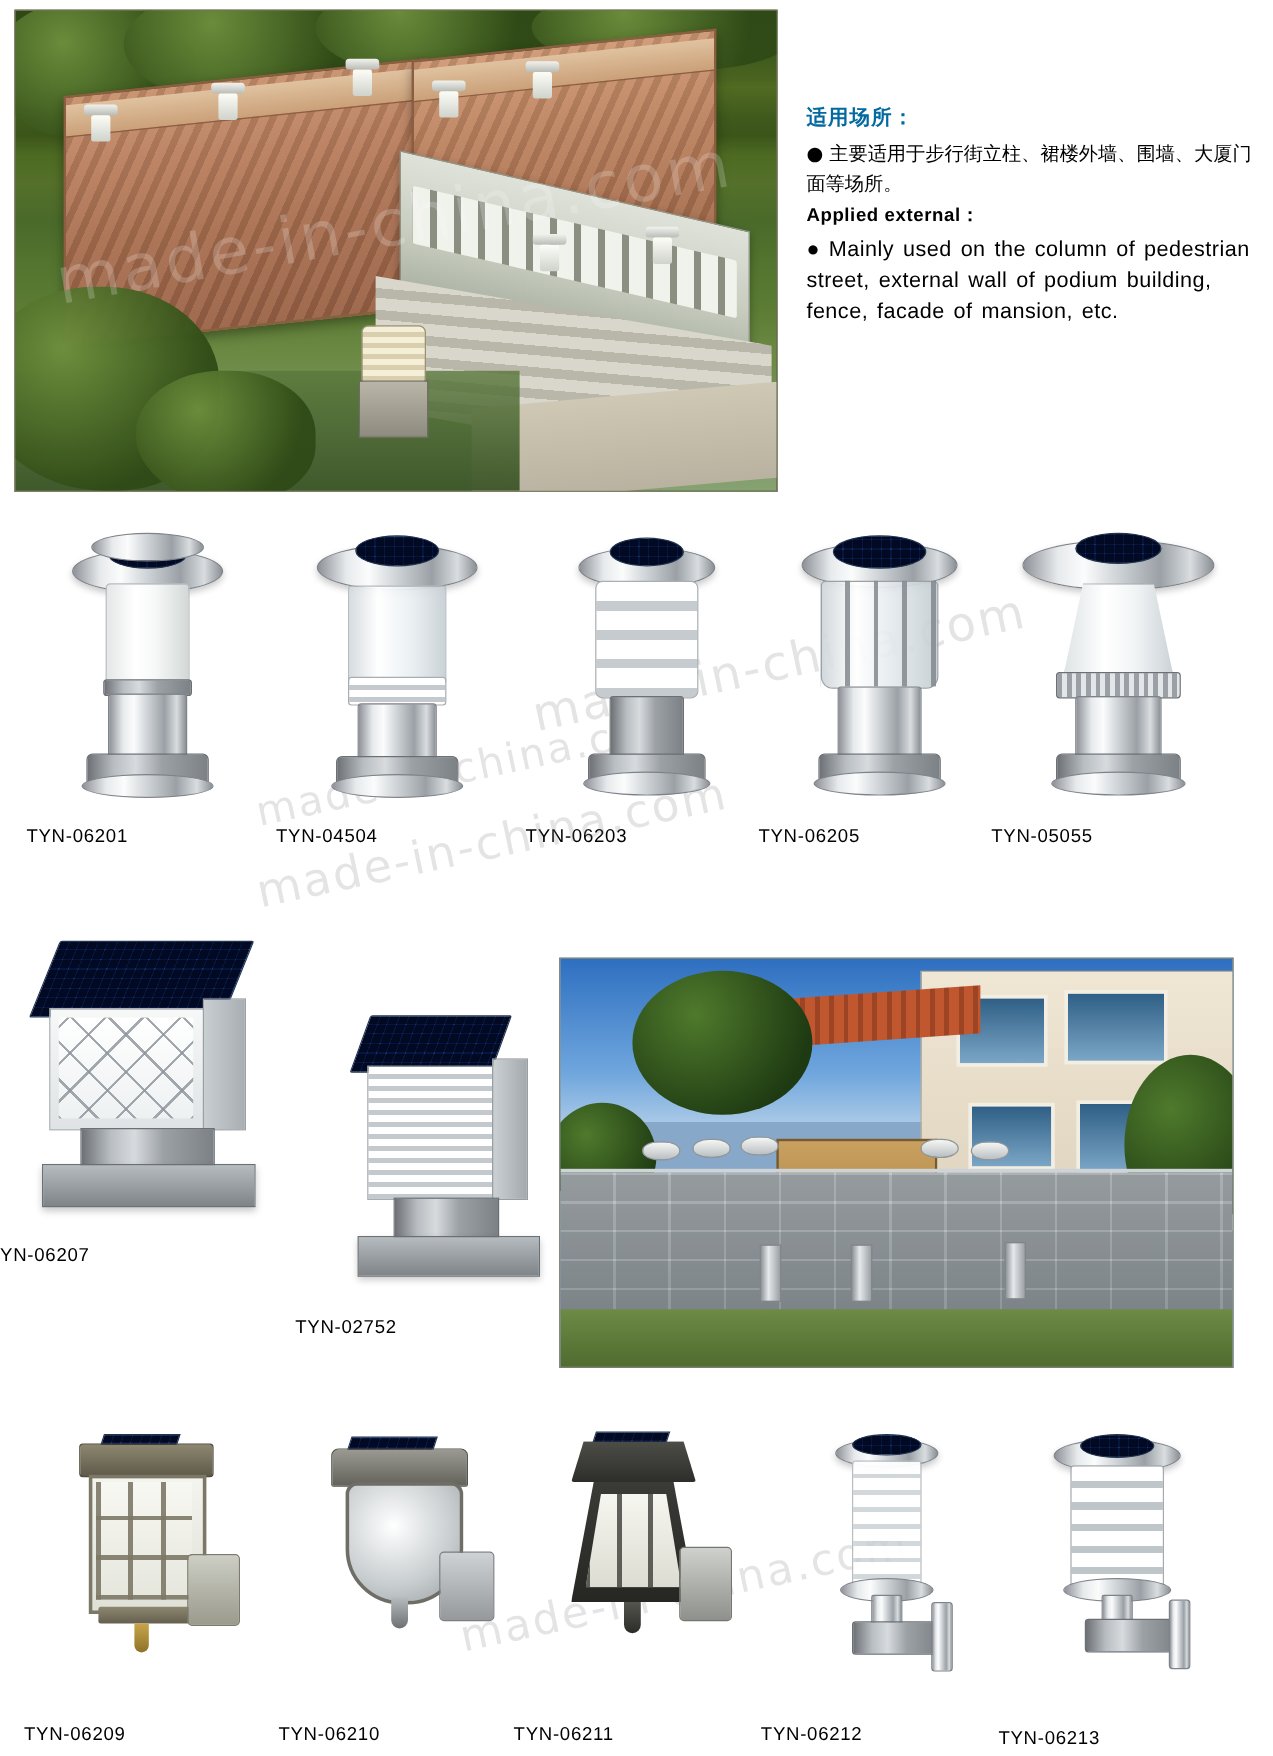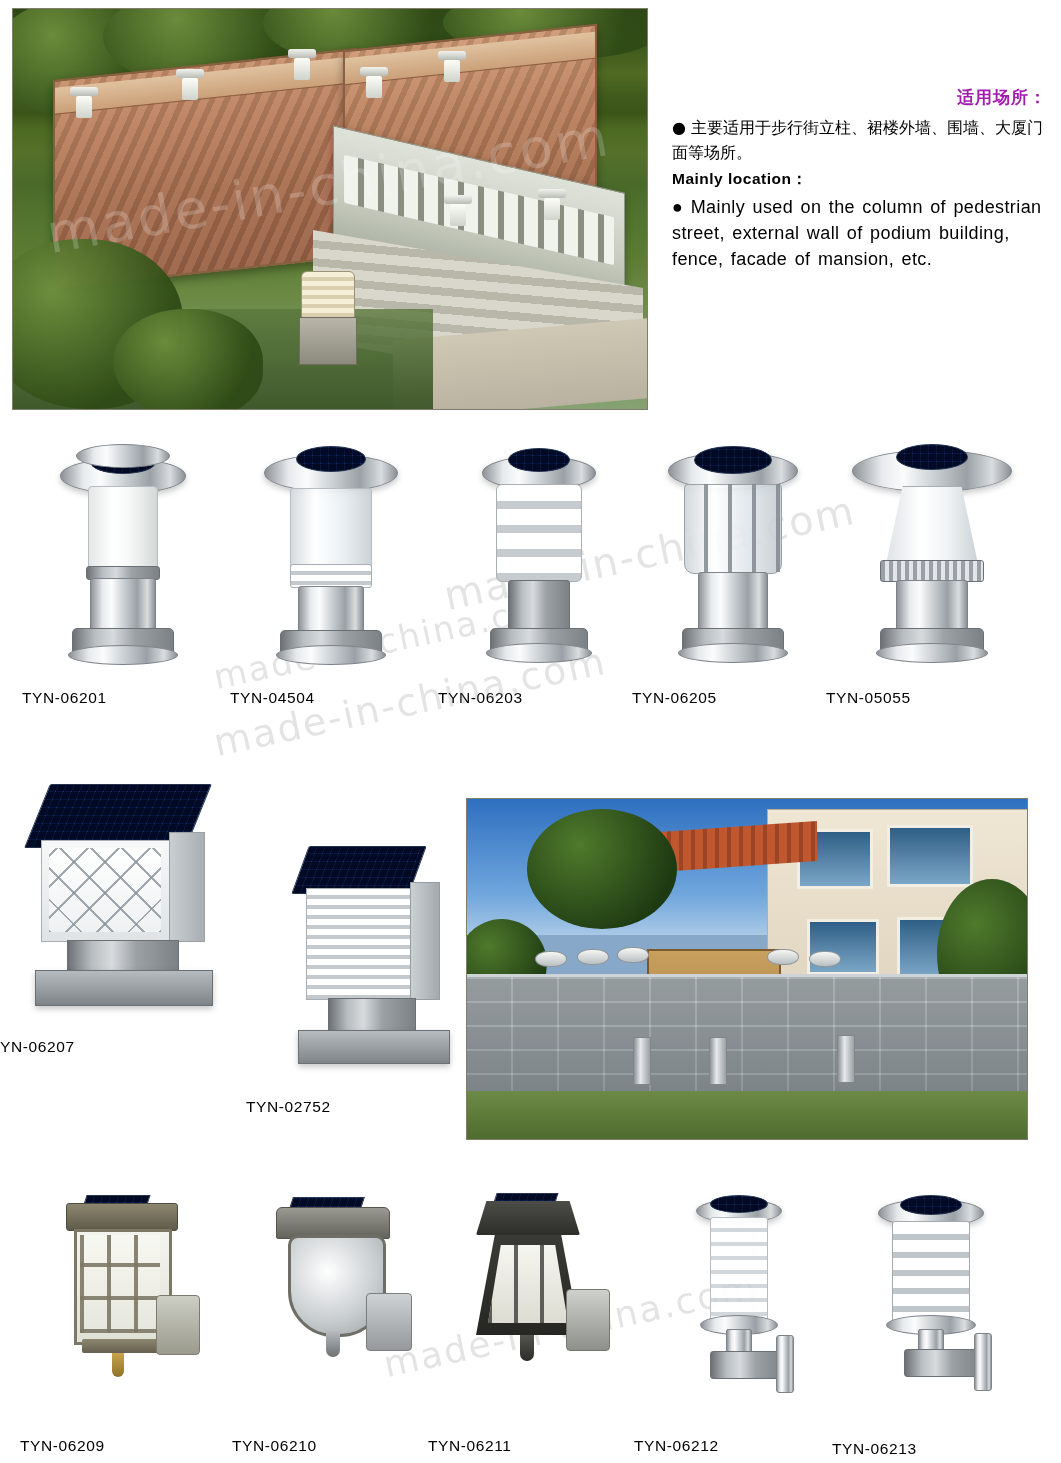--- a/index.html
+++ b/index.html
@@ -142,24 +142,23 @@
 
   .applied-block {
     position: absolute;
     left: 672px; top: 86px;
     width: 375px;
   }
   .cn-title {
     font-family: "DejaVu Sans", sans-serif;
     font-size: 17px;
     font-weight: 700;
-    color: #a21caf;
+    color: #0369a1;
     margin: 0 0 6px 0;
     letter-spacing: 1px;
-    text-align: right;
   }
   .cn-body {
     font-family: "DejaVu Sans", sans-serif;
     font-size: 16px;
     line-height: 25px;
     color: #000;
     margin: 0 0 4px 0;
   }
   .en-title {
     font-family: "Liberation Sans", sans-serif;
@@ -364,21 +363,21 @@
       <div class="head"></div>
       <div class="base"></div>
     </div>
 
     <div class="hero-wm">made-in-china.com</div>
   </div>
 
   <div class="applied-block">
     <div class="cn-title">适用场所：</div>
     <div class="cn-body">● 主要适用于步行街立柱、裙楼外墙、围墙、大厦门面等场所。</div>
-    <div class="en-title">Mainly location：</div>
+    <div class="en-title">Applied external：</div>
     <div class="en-body">● Mainly used on the column of pedestrian street, external wall of podium building, fence, facade of mansion, etc.</div>
   </div>
 </div>
 
 <div class="row row-1">
 
   <div class="wm-diag" style="left:440px; top:90px;">made-in-china.com</div>
   <div class="wm-diag" style="left:210px; top:180px; font-size:34px;">made-in-china.com</div>
 
   <div class="product" style="left:22px; top:0; width:200px;">

